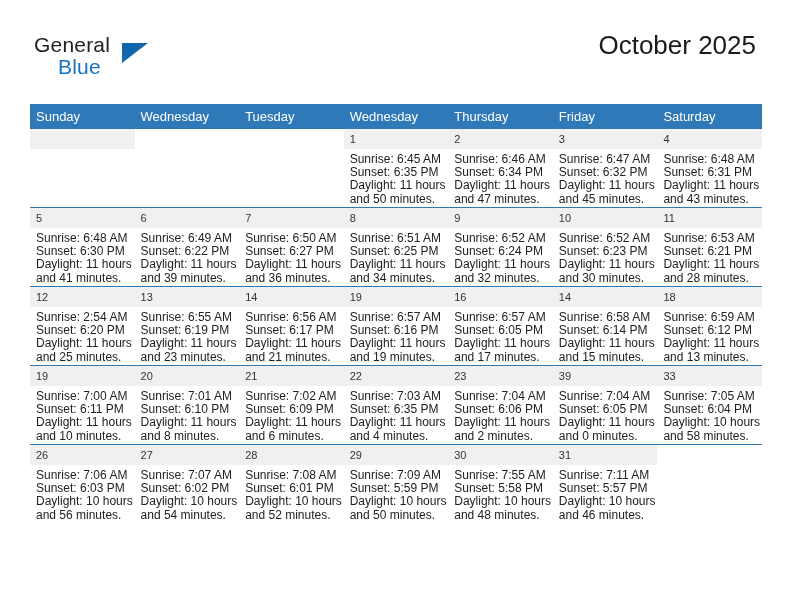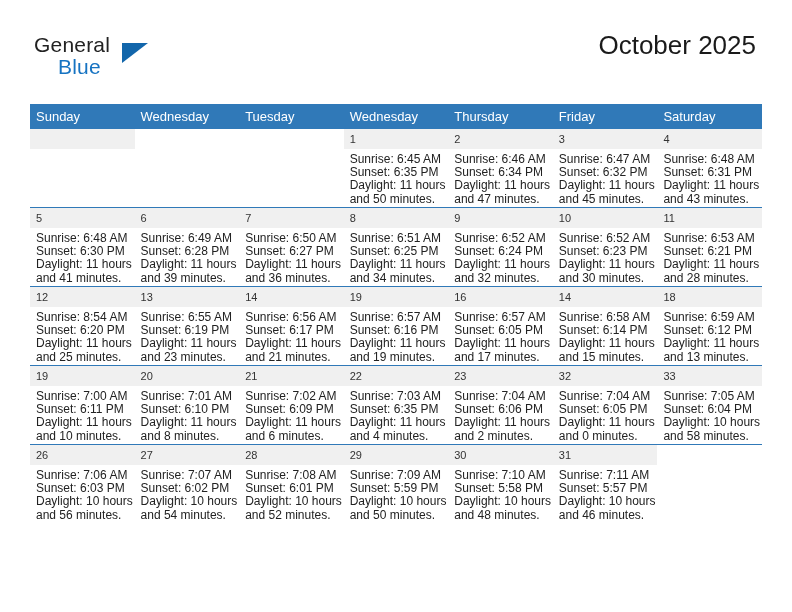--- a/index.html
+++ b/index.html
@@ -234,21 +234,21 @@
               <span>Sunrise: 6:48 AM</span>
               <span>Sunset: 6:30 PM</span>
               <span>Daylight: 11 hours</span>
               <span>and 41 minutes.</span>
             </span>
           </td>
           <td class="day">
             <span class="daynum">6</span>
             <span class="info">
               <span>Sunrise: 6:49 AM</span>
-              <span>Sunset: 6:28 PM</span>
+              <span>Sunset: 6:22 PM</span>
               <span>Daylight: 11 hours</span>
               <span>and 39 minutes.</span>
             </span>
           </td>
           <td class="day">
             <span class="daynum">7</span>
             <span class="info">
               <span>Sunrise: 6:50 AM</span>
               <span>Sunset: 6:27 PM</span>
               <span>Daylight: 11 hours</span>
@@ -289,21 +289,21 @@
               <span>Sunset: 6:21 PM</span>
               <span>Daylight: 11 hours</span>
               <span>and 28 minutes.</span>
             </span>
           </td>
         </tr>
         <tr class="week">
           <td class="day">
             <span class="daynum">12</span>
             <span class="info">
-              <span>Sunrise: 8:54 AM</span>
+              <span>Sunrise: 2:54 AM</span>
               <span>Sunset: 6:20 PM</span>
               <span>Daylight: 11 hours</span>
               <span>and 25 minutes.</span>
             </span>
           </td>
           <td class="day">
             <span class="daynum">13</span>
             <span class="info">
               <span>Sunrise: 6:55 AM</span>
               <span>Sunset: 6:19 PM</span>
@@ -397,21 +397,21 @@
           <td class="day">
             <span class="daynum">23</span>
             <span class="info">
               <span>Sunrise: 7:04 AM</span>
               <span>Sunset: 6:06 PM</span>
               <span>Daylight: 11 hours</span>
               <span>and 2 minutes.</span>
             </span>
           </td>
           <td class="day">
-            <span class="daynum">32</span>
+            <span class="daynum">39</span>
             <span class="info">
               <span>Sunrise: 7:04 AM</span>
               <span>Sunset: 6:05 PM</span>
               <span>Daylight: 11 hours</span>
               <span>and 0 minutes.</span>
             </span>
           </td>
           <td class="day">
             <span class="daynum">33</span>
             <span class="info">
@@ -455,21 +455,21 @@
             <span class="info">
               <span>Sunrise: 7:09 AM</span>
               <span>Sunset: 5:59 PM</span>
               <span>Daylight: 10 hours</span>
               <span>and 50 minutes.</span>
             </span>
           </td>
           <td class="day">
             <span class="daynum">30</span>
             <span class="info">
-              <span>Sunrise: 7:10 AM</span>
+              <span>Sunrise: 7:55 AM</span>
               <span>Sunset: 5:58 PM</span>
               <span>Daylight: 10 hours</span>
               <span>and 48 minutes.</span>
             </span>
           </td>
           <td class="day">
             <span class="daynum">31</span>
             <span class="info">
               <span>Sunrise: 7:11 AM</span>
               <span>Sunset: 5:57 PM</span>

